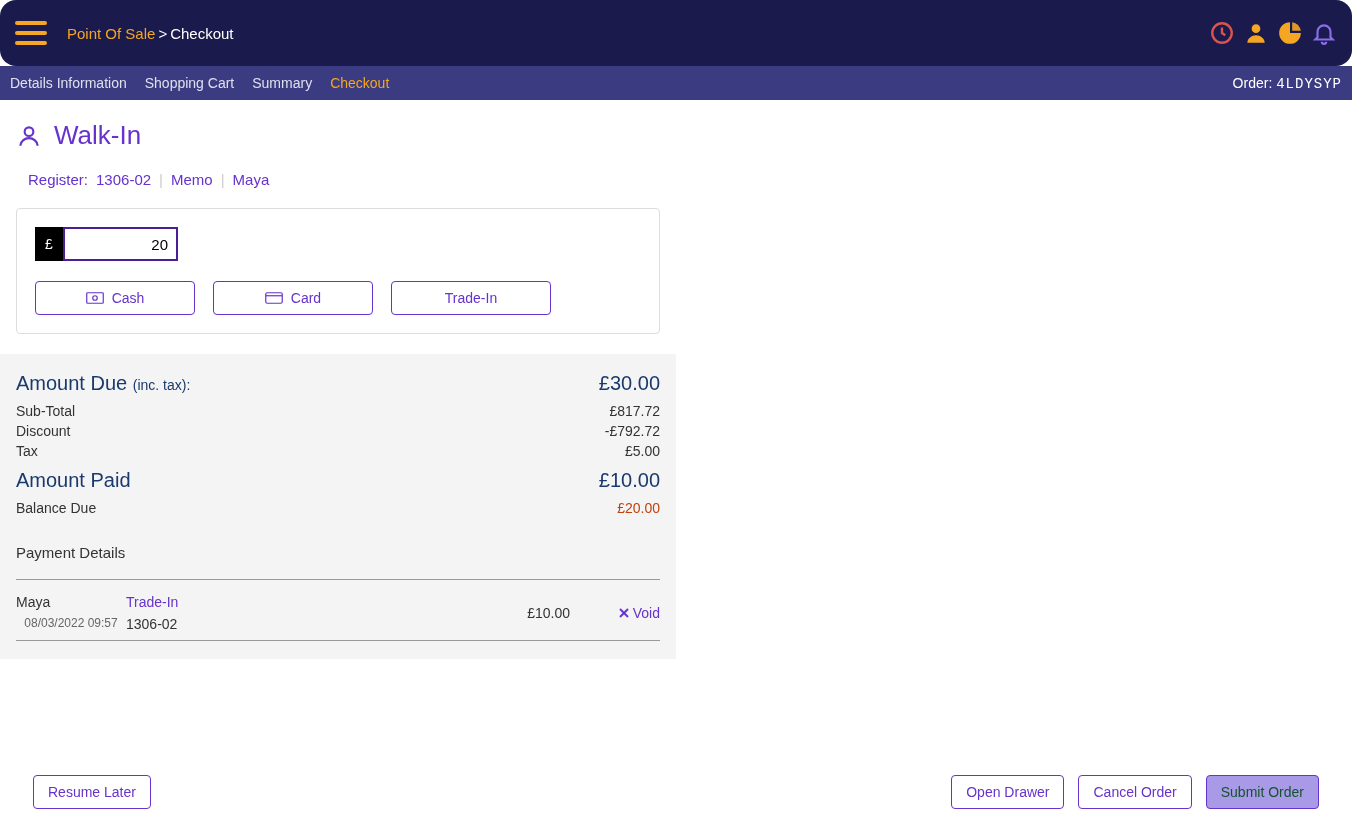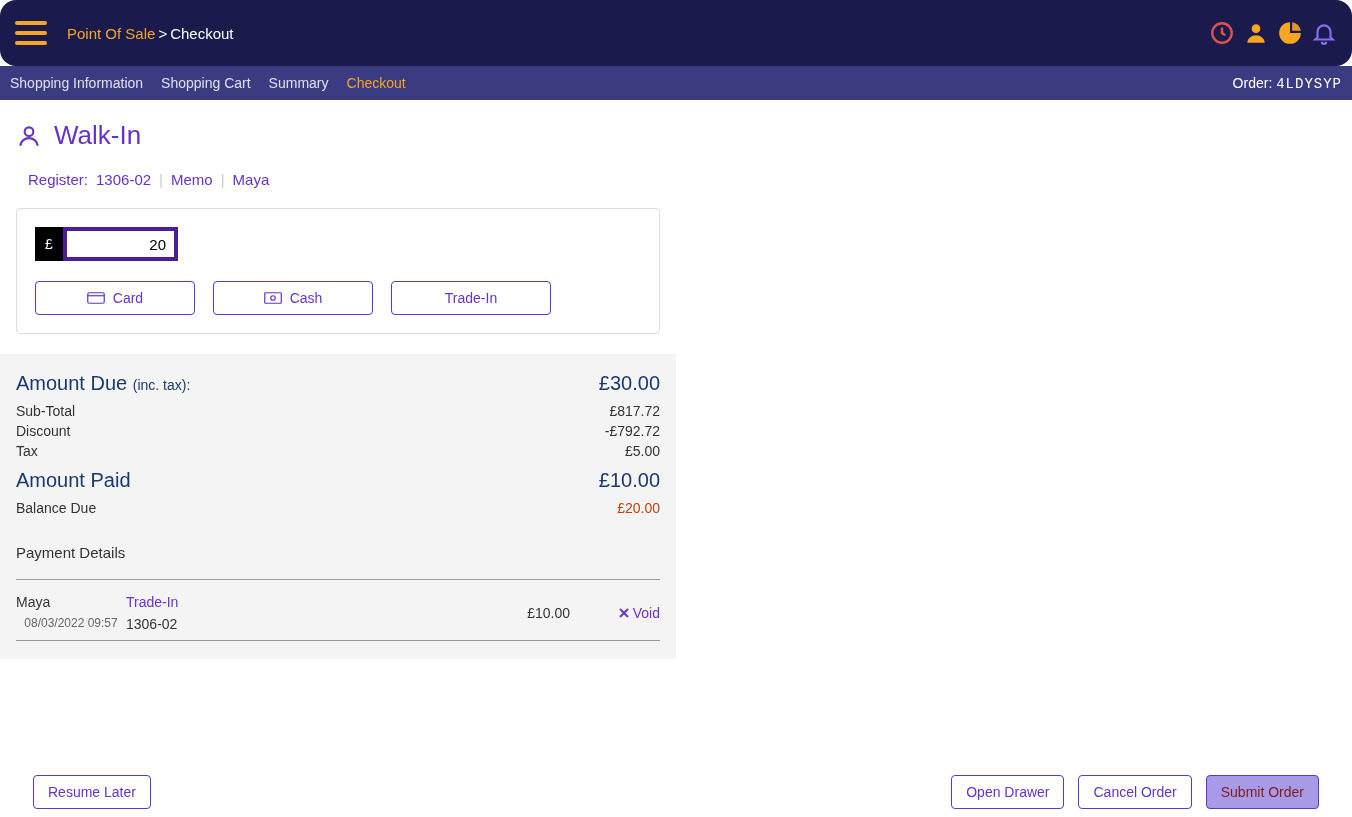--- a/index.html
+++ b/index.html
@@ -84,21 +84,21 @@
       background: #000;
       color: #fff;
       width: 28px;
       height: 34px;
       display: flex;
       align-items: center;
       justify-content: center;
       font-size: 14px;
     }
     .amount-input {
-      border: 4px solid #4c1d95;
+      border: 2px solid #4c1d95;
       height: 34px;
       width: 115px;
       padding: 0 8px;
       text-align: right;
       font-size: 15px;
       outline: none;
     }
     .payment-buttons { display: flex; gap: 18px; }
     .pay-btn {
       flex: 1;
@@ -159,21 +159,21 @@
       padding: 0 14px;
       border: 1px solid #6633cc;
       background: #fff;
       color: #6633cc;
       border-radius: 4px;
       cursor: pointer;
       font-size: 14px;
     }
     .footer-btn.primary {
       background: #a99ae8;
-      color: #7f1d1d;
+      color: #14532d;
       border-color: #6633cc;
     }
   </style>
 </head>
 <body>
 
 <div class="top-header">
   <div style="display:flex;align-items:center;">
     <div class="hamburger">
       <span></span>
@@ -201,21 +201,21 @@
       </svg>
     <svg viewBox="0 0 24 24" fill="none" stroke="#8a6de8" stroke-width="2">
         <path d="M18 16v-5a6 6 0 1 0-12 0v5l-2 2h16z"></path>
         <path d="M10 20a2 2 0 0 0 4 0"></path>
       </svg>
   </div>
 </div>
 
 <div class="sub-header">
   <div class="tabs">
-    <span class="tab">Shopping Information</span>
+    <span class="tab">Details Information</span>
     <span class="tab">Shopping Cart</span>
     <span class="tab">Summary</span>
     <span class="tab active">Checkout</span>
   </div>
   <div class="order-info">
     <span>Order:</span>
     <span class="mono">4LDYSYP</span>
   </div>
 </div>
 
@@ -237,31 +237,31 @@
       <span class="value">Maya</span>
     </div>
     <div class="payment-box">
       <div class="amount-input-row">
         <div class="currency-box">£</div>
         <input class="amount-input" value="20" style="">
       </div>
       <div class="payment-buttons">
         <button class="pay-btn">
           <svg viewBox="0 0 24 16" fill="none" stroke="#6633cc" stroke-width="1.6">
+              <rect x="1" y="1" width="22" height="14" rx="1"></rect>
+              <circle cx="12" cy="8" r="3"></circle>
+            </svg>
+          <span>Cash</span>
+        </button>
+        <button class="pay-btn">
+          <svg viewBox="0 0 24 16" fill="none" stroke="#6633cc" stroke-width="1.6">
               <rect x="1" y="1" width="22" height="14" rx="2"></rect>
               <line x1="1" y1="5" x2="23" y2="5"></line>
             </svg>
           <span>Card</span>
-        </button>
-        <button class="pay-btn">
-          <svg viewBox="0 0 24 16" fill="none" stroke="#6633cc" stroke-width="1.6">
-              <rect x="1" y="1" width="22" height="14" rx="1"></rect>
-              <circle cx="12" cy="8" r="3"></circle>
-            </svg>
-          <span>Cash</span>
         </button>
         <button class="pay-btn">
           <span>Trade-In</span>
         </button>
       </div>
     </div>
   </div>
 
   <div class="right-pane">
     <div class="summary-row big">

